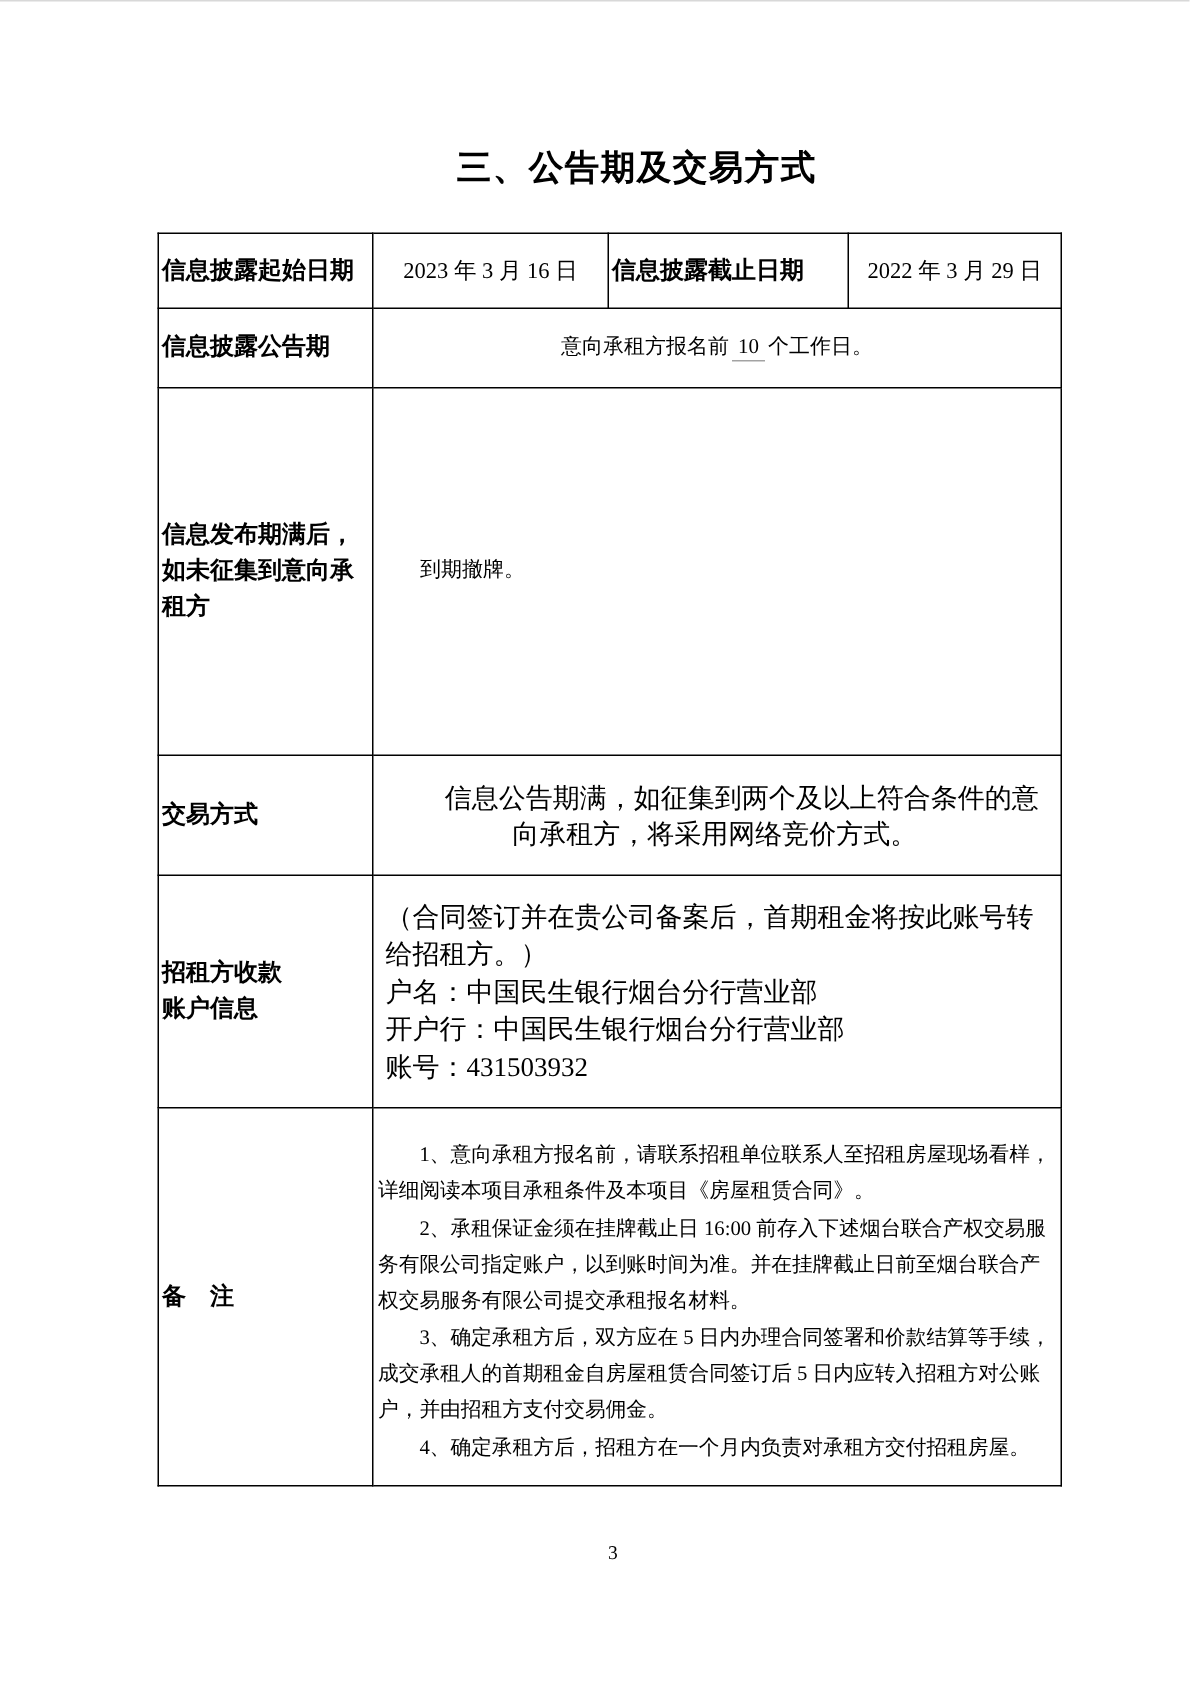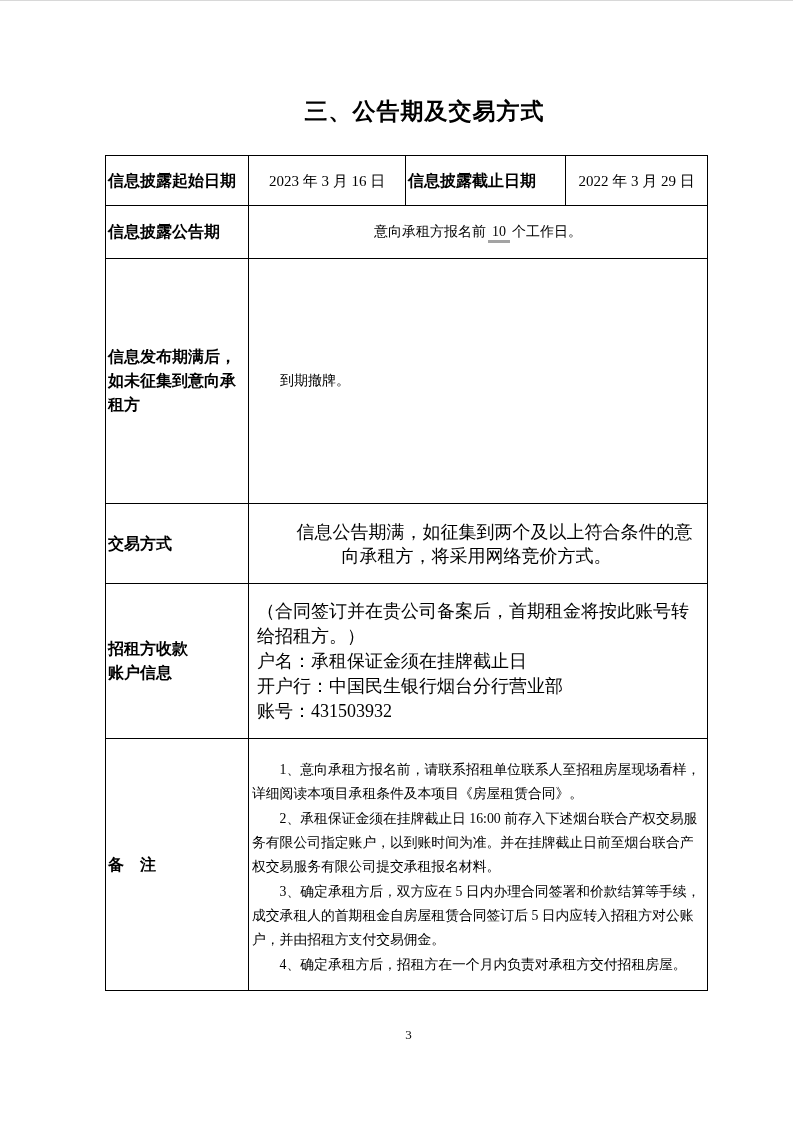--- a/index.html
+++ b/index.html
@@ -24,21 +24,21 @@
   tr.r1{height:50px;} tr.r2{height:53px;} tr.r3{height:245px;}
   tr.r4{height:80px;} tr.r5{height:155px;} tr.r6{height:252px;}
   td.label{
     font-size:16px;font-weight:bold;line-height:24px;
     white-space:pre-line;padding:0 2px;
   }
   td.val{font-size:14px;line-height:24px;padding:0 6px 0 3px;}
   td.val-date{font-size:15px;text-align:center;padding:0 2px;}
   td.val-center{font-size:14px;text-align:center;padding:0 4px;}
   .u-num{
-    border-bottom:3px solid #a3a3a3;padding:0 4px;margin:0 2px;display:inline-block;line-height:17px;
+    border-bottom:1px solid #a3a3a3;padding:0 4px;margin:0 2px;display:inline-block;line-height:17px;
   }
   td.val p{margin:0;font-family:Liberation Serif, serif;}
   td.val p.indent{text-indent:2em;}
   td.val-remarks{vertical-align:top;padding-top:5px;font-size:13.8px;}
   td.val-remarks p{margin:1px 0;line-height:24px;text-indent:2em;}
   td.val-trade p{font-size:18px;line-height:24px;text-align:center;}
   td.val-account p{padding-left:5px;line-height:25px;font-size:18px;}
   .page-footer{
     position:absolute;top:1026px;left:0;width:793px;text-align:center;text-indent:24px;
     font-size:13px;line-height:16px;
@@ -87,21 +87,21 @@
         <td class="val val-trade" colspan="3">
           <p class="indent">信息公告期满，如征集到两个及以上符合条件的意向承租方，将采用网络竞价方式。</p>
         </td>
       </tr>
 
       <tr class="r5">
         <td class="label">招租方收款
 账户信息</td>
         <td class="val val-account" colspan="3">
           <p>（合同签订并在贵公司备案后，首期租金将按此账号转给招租方。）</p>
-          <p>户名：承租保证金须在挂牌截止日</p>
+          <p>户名：中国民生银行烟台分行营业部</p>
           <p>开户行：中国民生银行烟台分行营业部</p>
           <p>账号：431503932</p>
         </td>
       </tr>
 
       <tr class="r6">
         <td class="label">备　注</td>
         <td class="val val-remarks" colspan="3">
           <p>1、意向承租方报名前，请联系招租单位联系人至招租房屋现场看样，详细阅读本项目承租条件及本项目《房屋租赁合同》。</p>
           <p>2、承租保证金须在挂牌截止日 16:00 前存入下述烟台联合产权交易服务有限公司指定账户，以到账时间为准。并在挂牌截止日前至烟台联合产权交易服务有限公司提交承租报名材料。</p>

